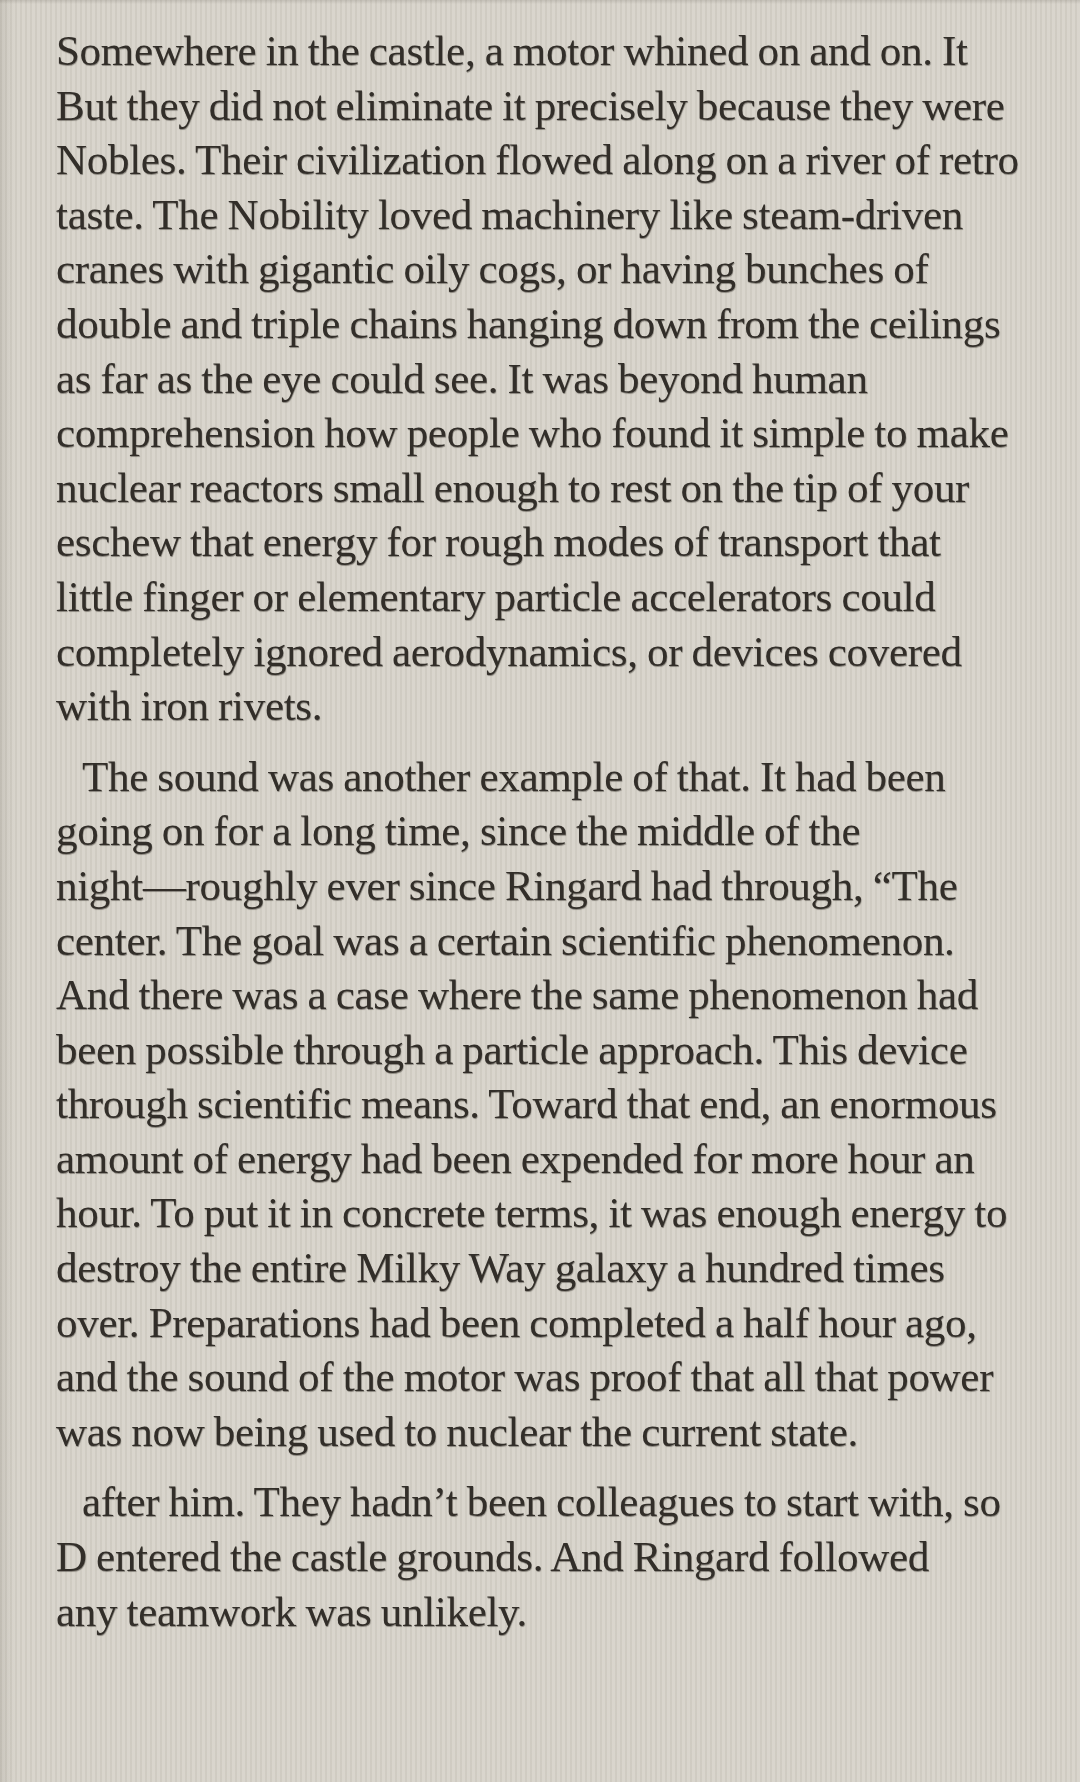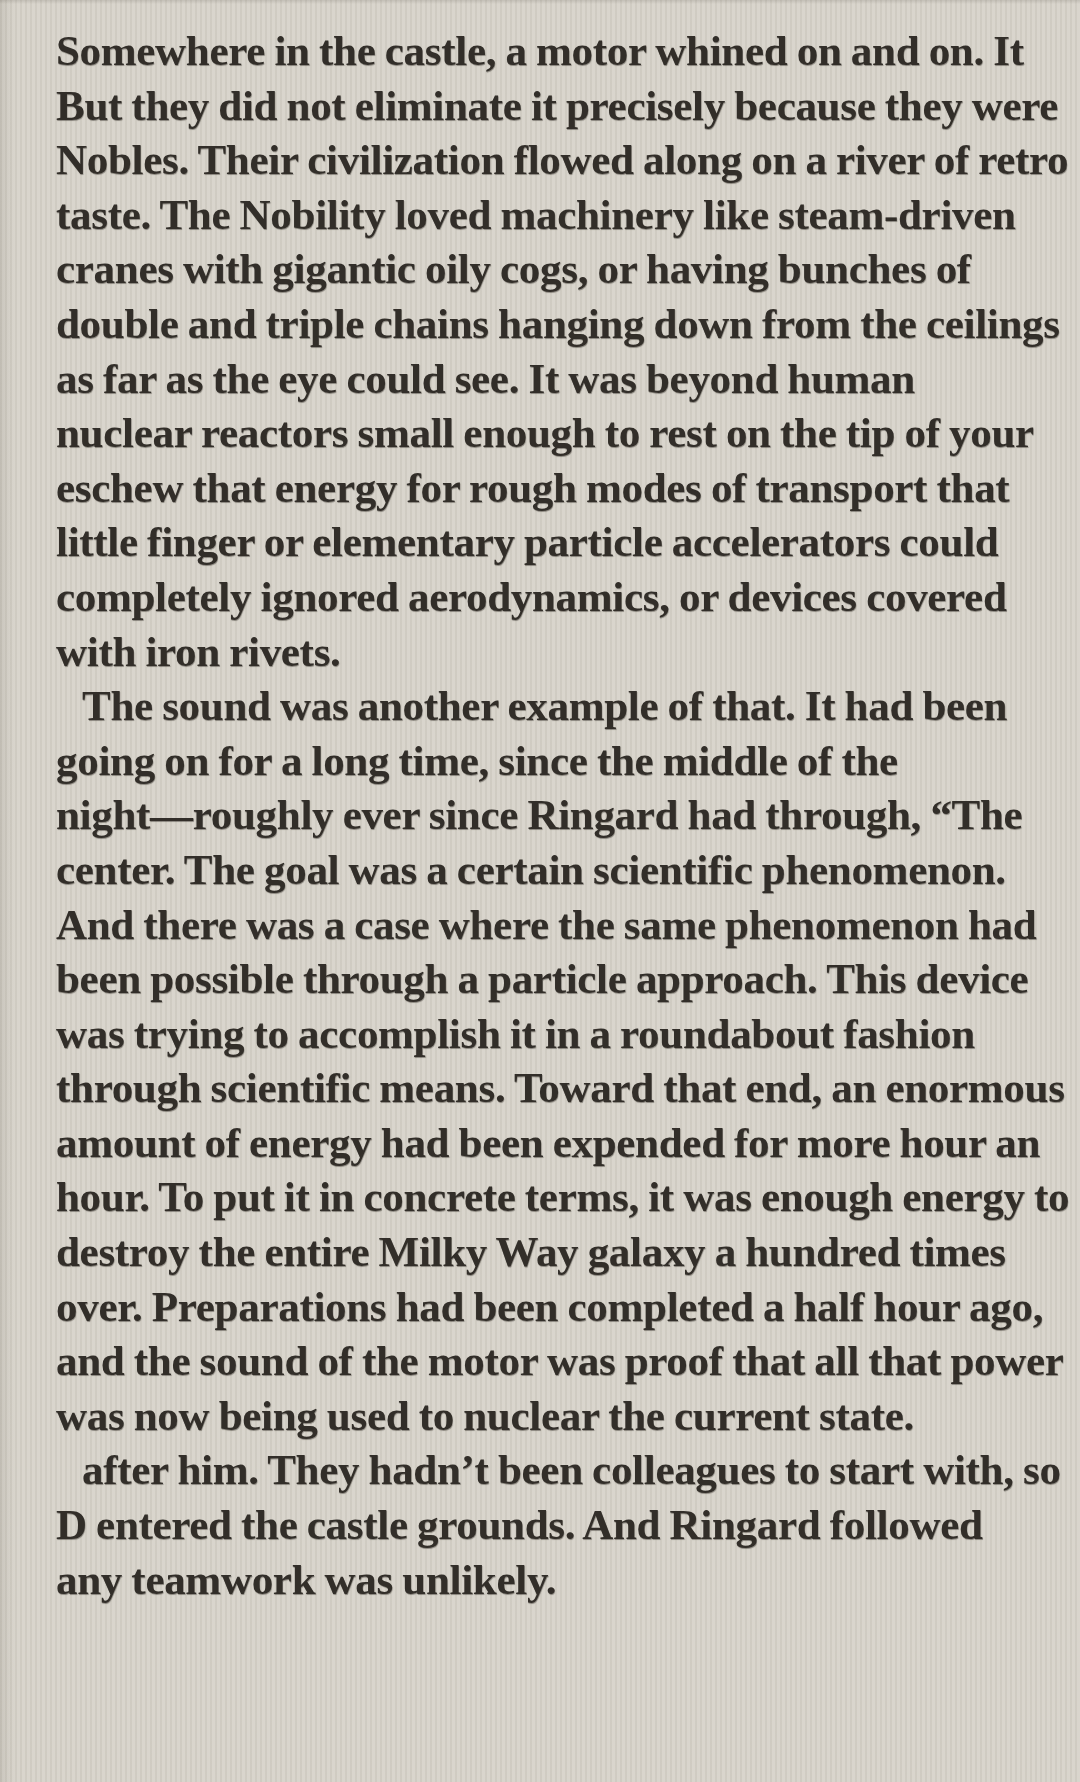--- a/index.html
+++ b/index.html
@@ -39,55 +39,55 @@
     margin: 0;
   }
   .line {
     font-size: 43px;
     line-height: 54.6px;
     color: #322e29;
     white-space: nowrap;
     letter-spacing: -0.3px;
     word-spacing: -1.1px;
     text-shadow: 0.5px 0.5px 0.7px rgba(49, 44, 38, 0.45);
-    font-weight: bold;
   }
   .para.indent-first .line:first-child {
     padding-left: 26px;
+    margin-top: 16px;
   }
 </style>
 </head>
 <body>
 
 <div class="paper-texture"></div>
 
 <div class="page">
   <div>
       <div class="para">
         <div class="line">Somewhere in the castle, a motor whined on and on. It</div>
         <div class="line">But they did not eliminate it precisely because they were</div>
         <div class="line">Nobles. Their civilization flowed along on a river of retro</div>
         <div class="line">taste. The Nobility loved machinery like steam-driven</div>
         <div class="line">cranes with gigantic oily cogs, or having bunches of</div>
         <div class="line">double and triple chains hanging down from the ceilings</div>
         <div class="line">as far as the eye could see. It was beyond human</div>
+        <div class="line">comprehension how people who found it simple to make</div>
         <div class="line">nuclear reactors small enough to rest on the tip of your</div>
         <div class="line">eschew that energy for rough modes of transport that</div>
         <div class="line">little finger or elementary particle accelerators could</div>
         <div class="line">completely ignored aerodynamics, or devices covered</div>
         <div class="line">with iron rivets.</div>
       </div>
       <div class="para indent-first">
         <div class="line">The sound was another example of that. It had been</div>
         <div class="line">going on for a long time, since the middle of the</div>
         <div class="line">night—roughly ever since Ringard had through, “The</div>
         <div class="line">center. The goal was a certain scientific phenomenon.</div>
         <div class="line">And there was a case where the same phenomenon had</div>
         <div class="line">been possible through a particle approach. This device</div>
-        <div class="line">was trying to accomplish it in a roundabout fashion</div>
         <div class="line">through scientific means. Toward that end, an enormous</div>
         <div class="line">amount of energy had been expended for more hour an</div>
         <div class="line">hour. To put it in concrete terms, it was enough energy to</div>
         <div class="line">destroy the entire Milky Way galaxy a hundred times</div>
         <div class="line">over. Preparations had been completed a half hour ago,</div>
         <div class="line">and the sound of the motor was proof that all that power</div>
         <div class="line">was now being used to nuclear the current state.</div>
       </div>
       <div class="para indent-first">
         <div class="line">after him. They hadn’t been colleagues to start with, so</div>

